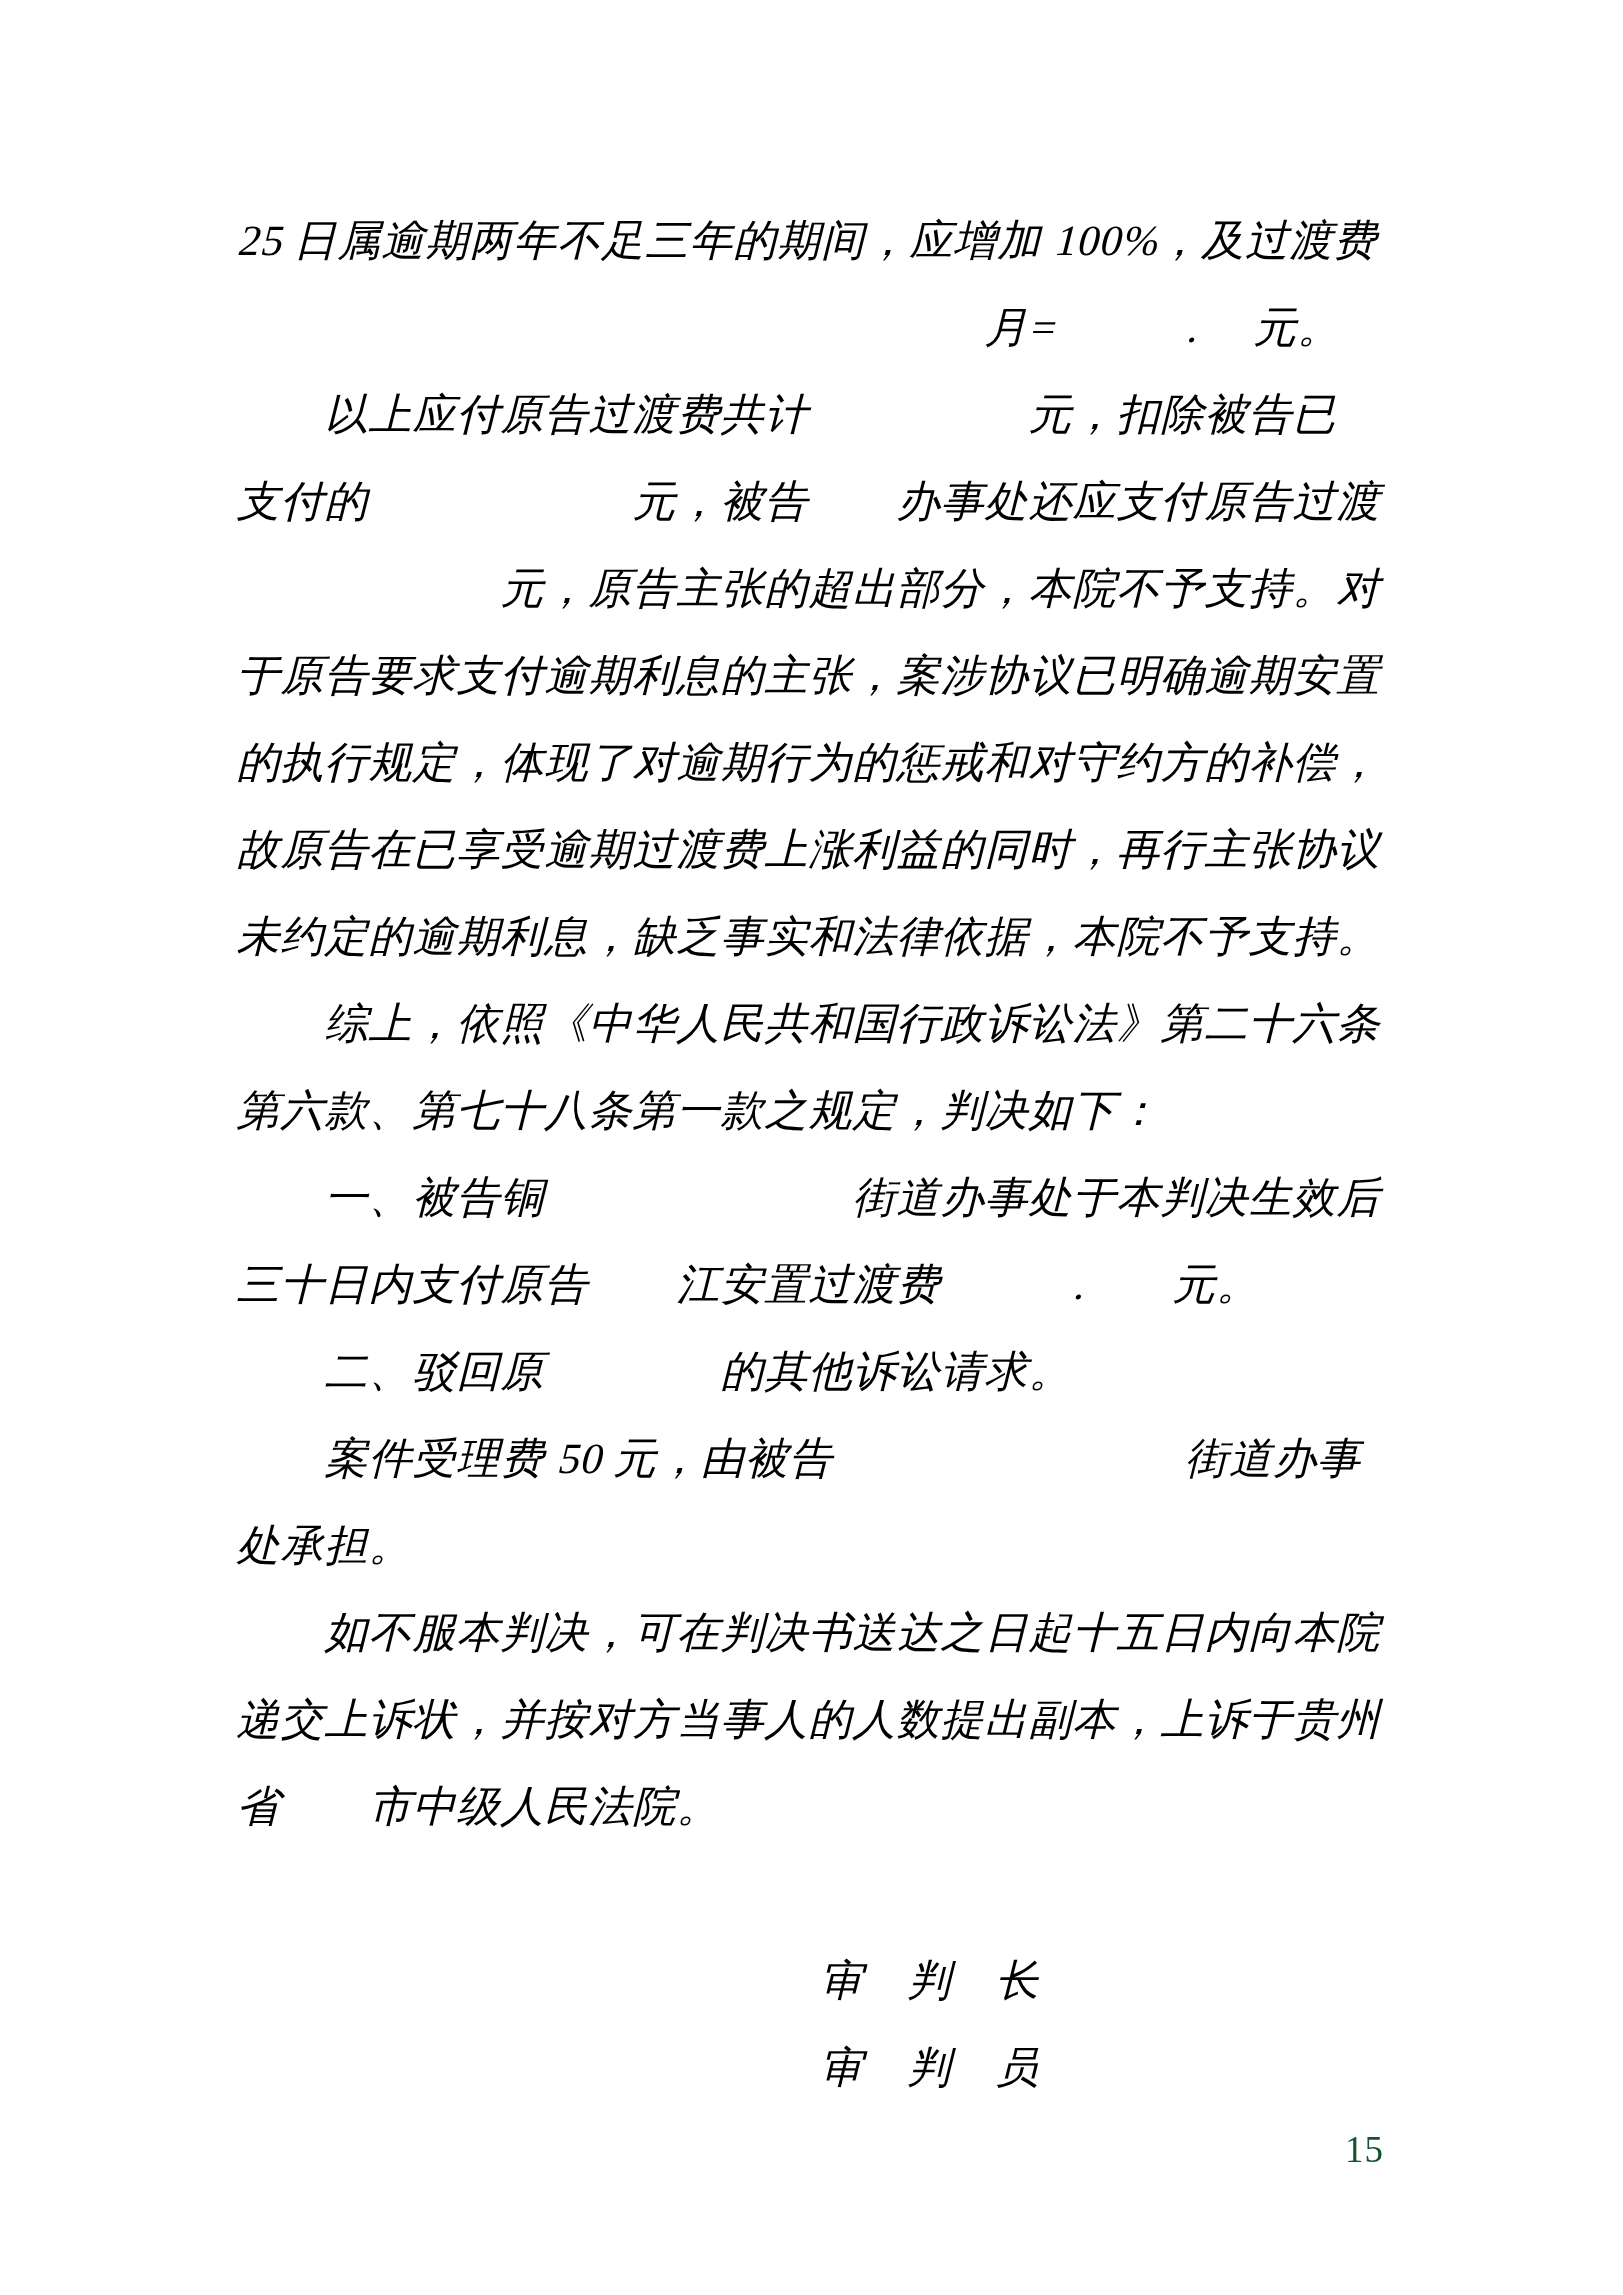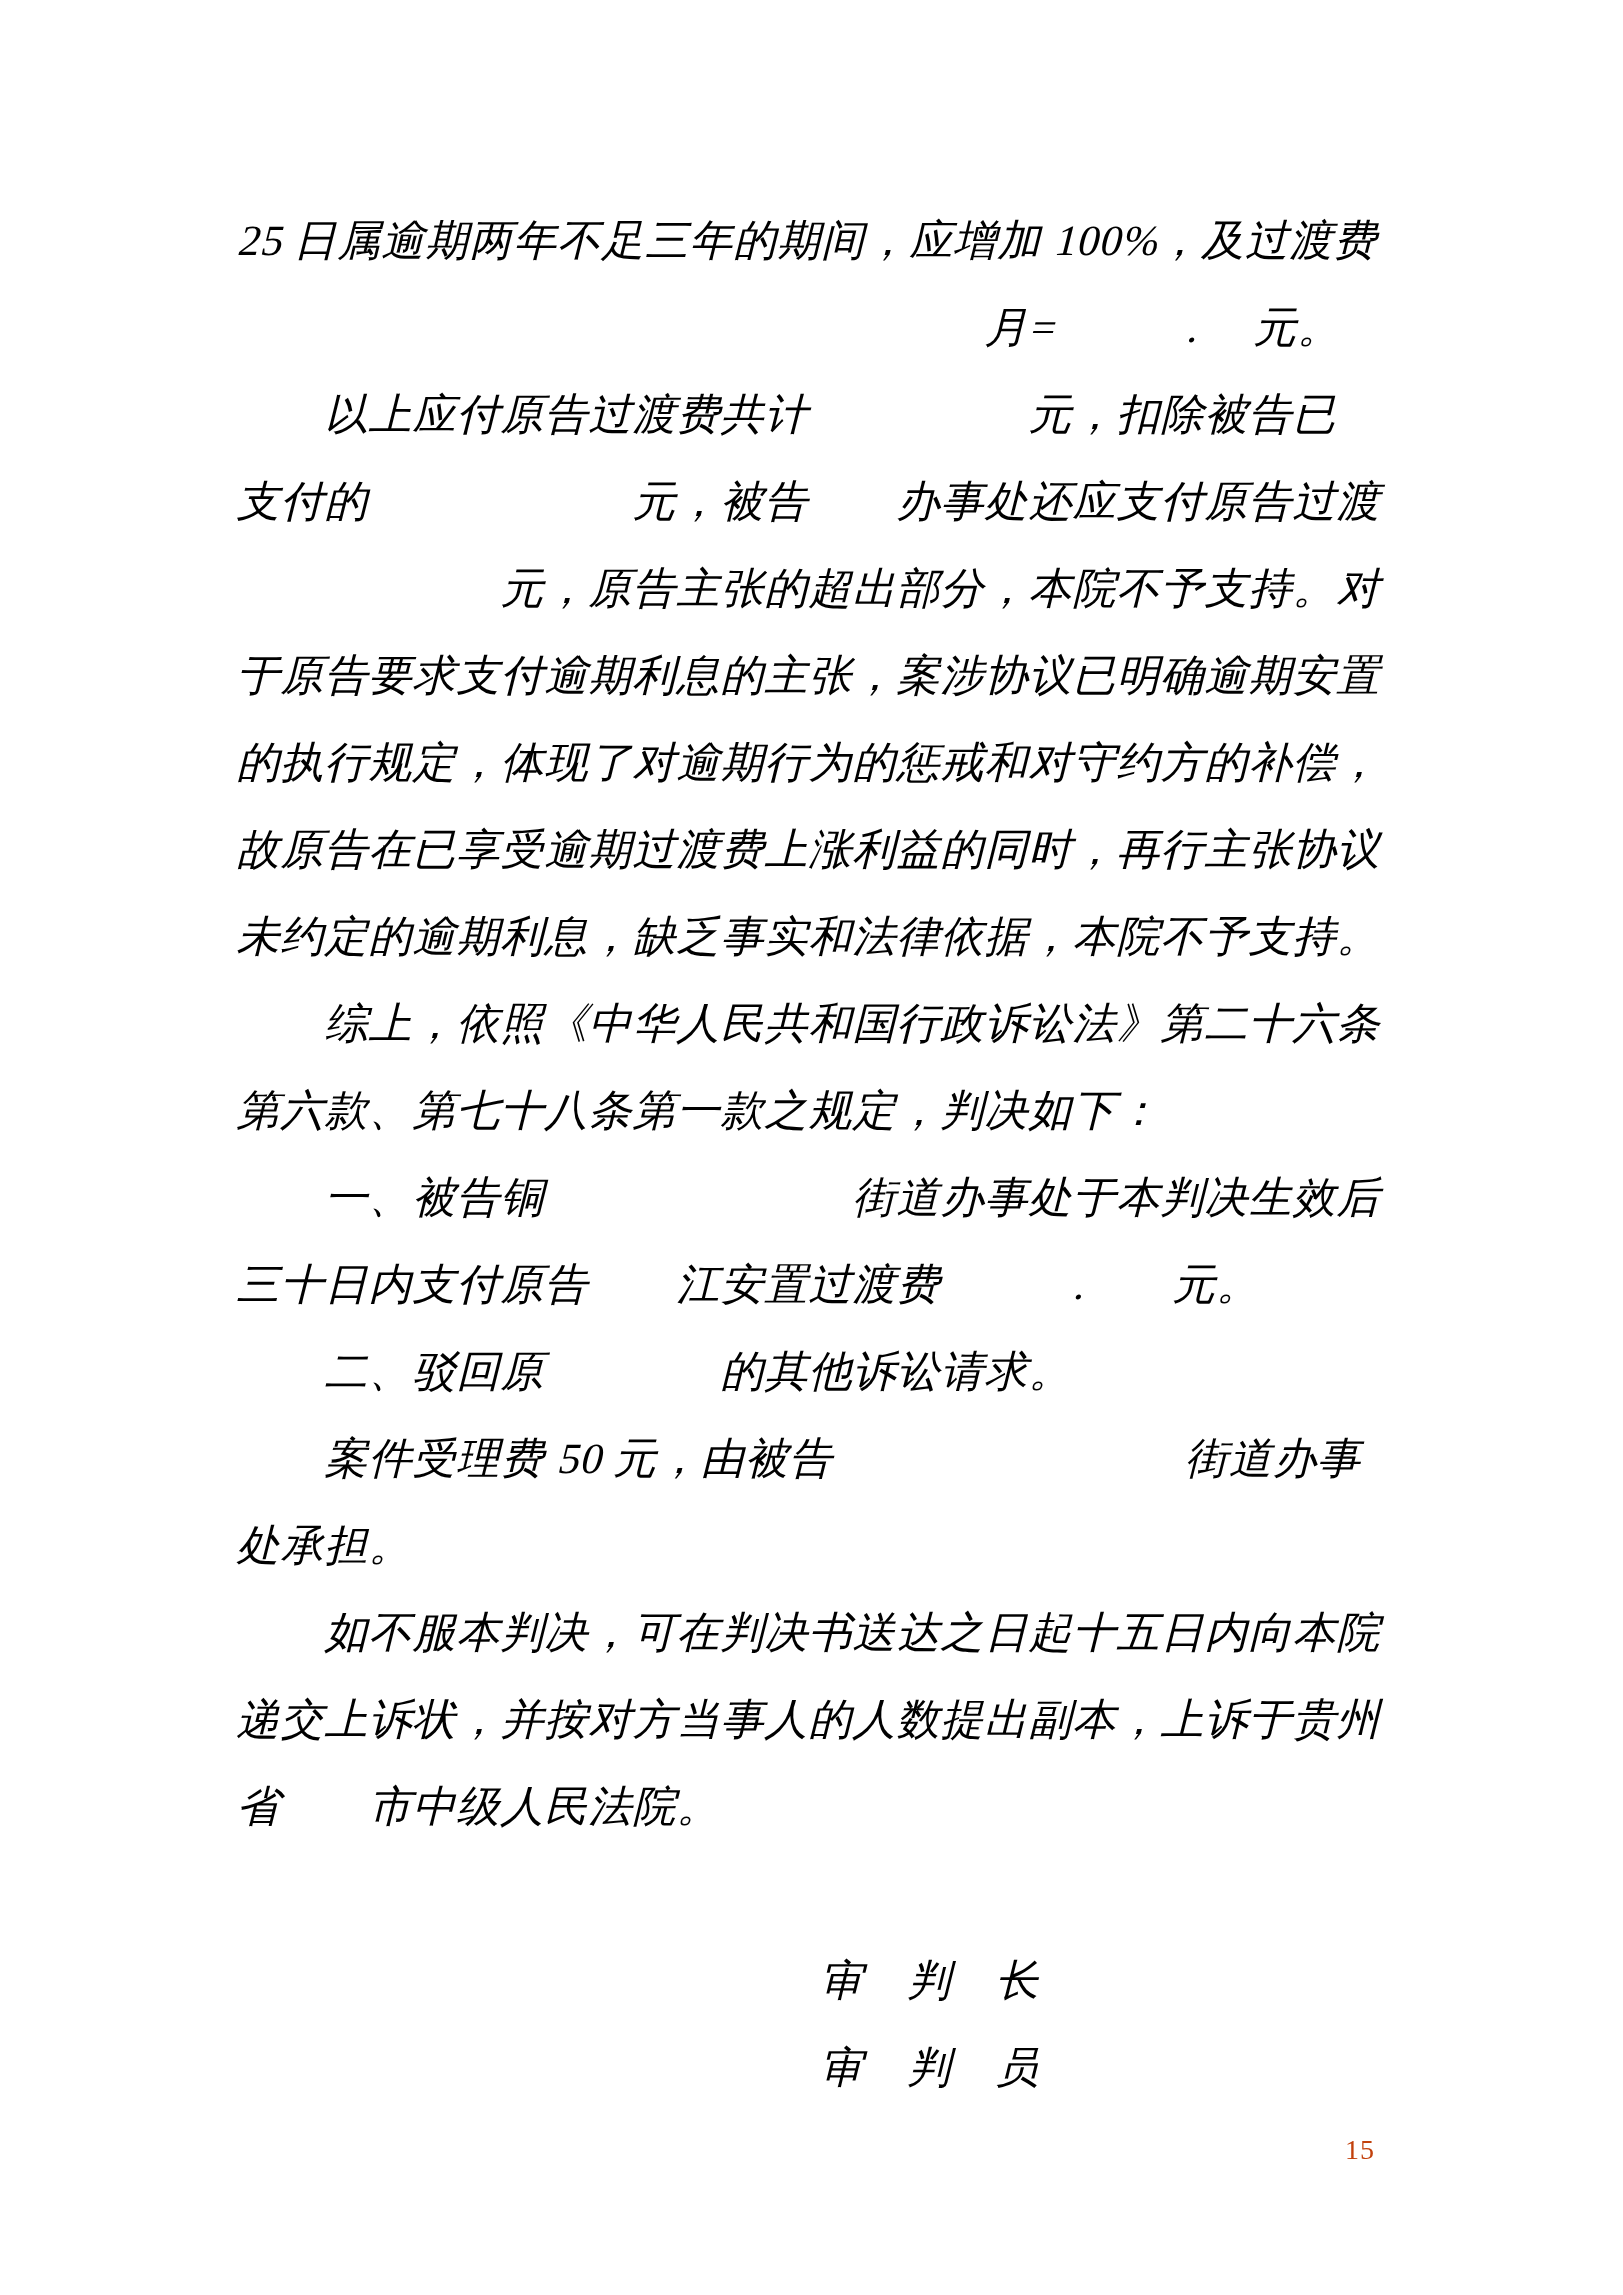--- a/index.html
+++ b/index.html
@@ -38,24 +38,24 @@
     transform: skewX(-14deg);
     transform-origin: 0 50%;
   }
   .sig-line {
     padding-left: 583px;
   }
   .pageno {
     position: absolute;
     left: 1345px;
     top: 2127px;
-    font-size: 28px;
+    font-size: 37px;
     line-height: 46px;
     letter-spacing: 1px;
-    color: #c2410c;
+    color: #14532d;
   }
 </style>
 </head>
 <body>
 
 <div class="page">
   <div class="content">
     <div class="line">25 日属逾期两年不足三年的期间，应增加 100%，及过渡费</div>
     <div class="line">　　　　　　　　　　　　　　　　　月=　　　.　 元。</div>
     <div class="line">　　以上应付原告过渡费共计　　　　　元，扣除被告已</div>

